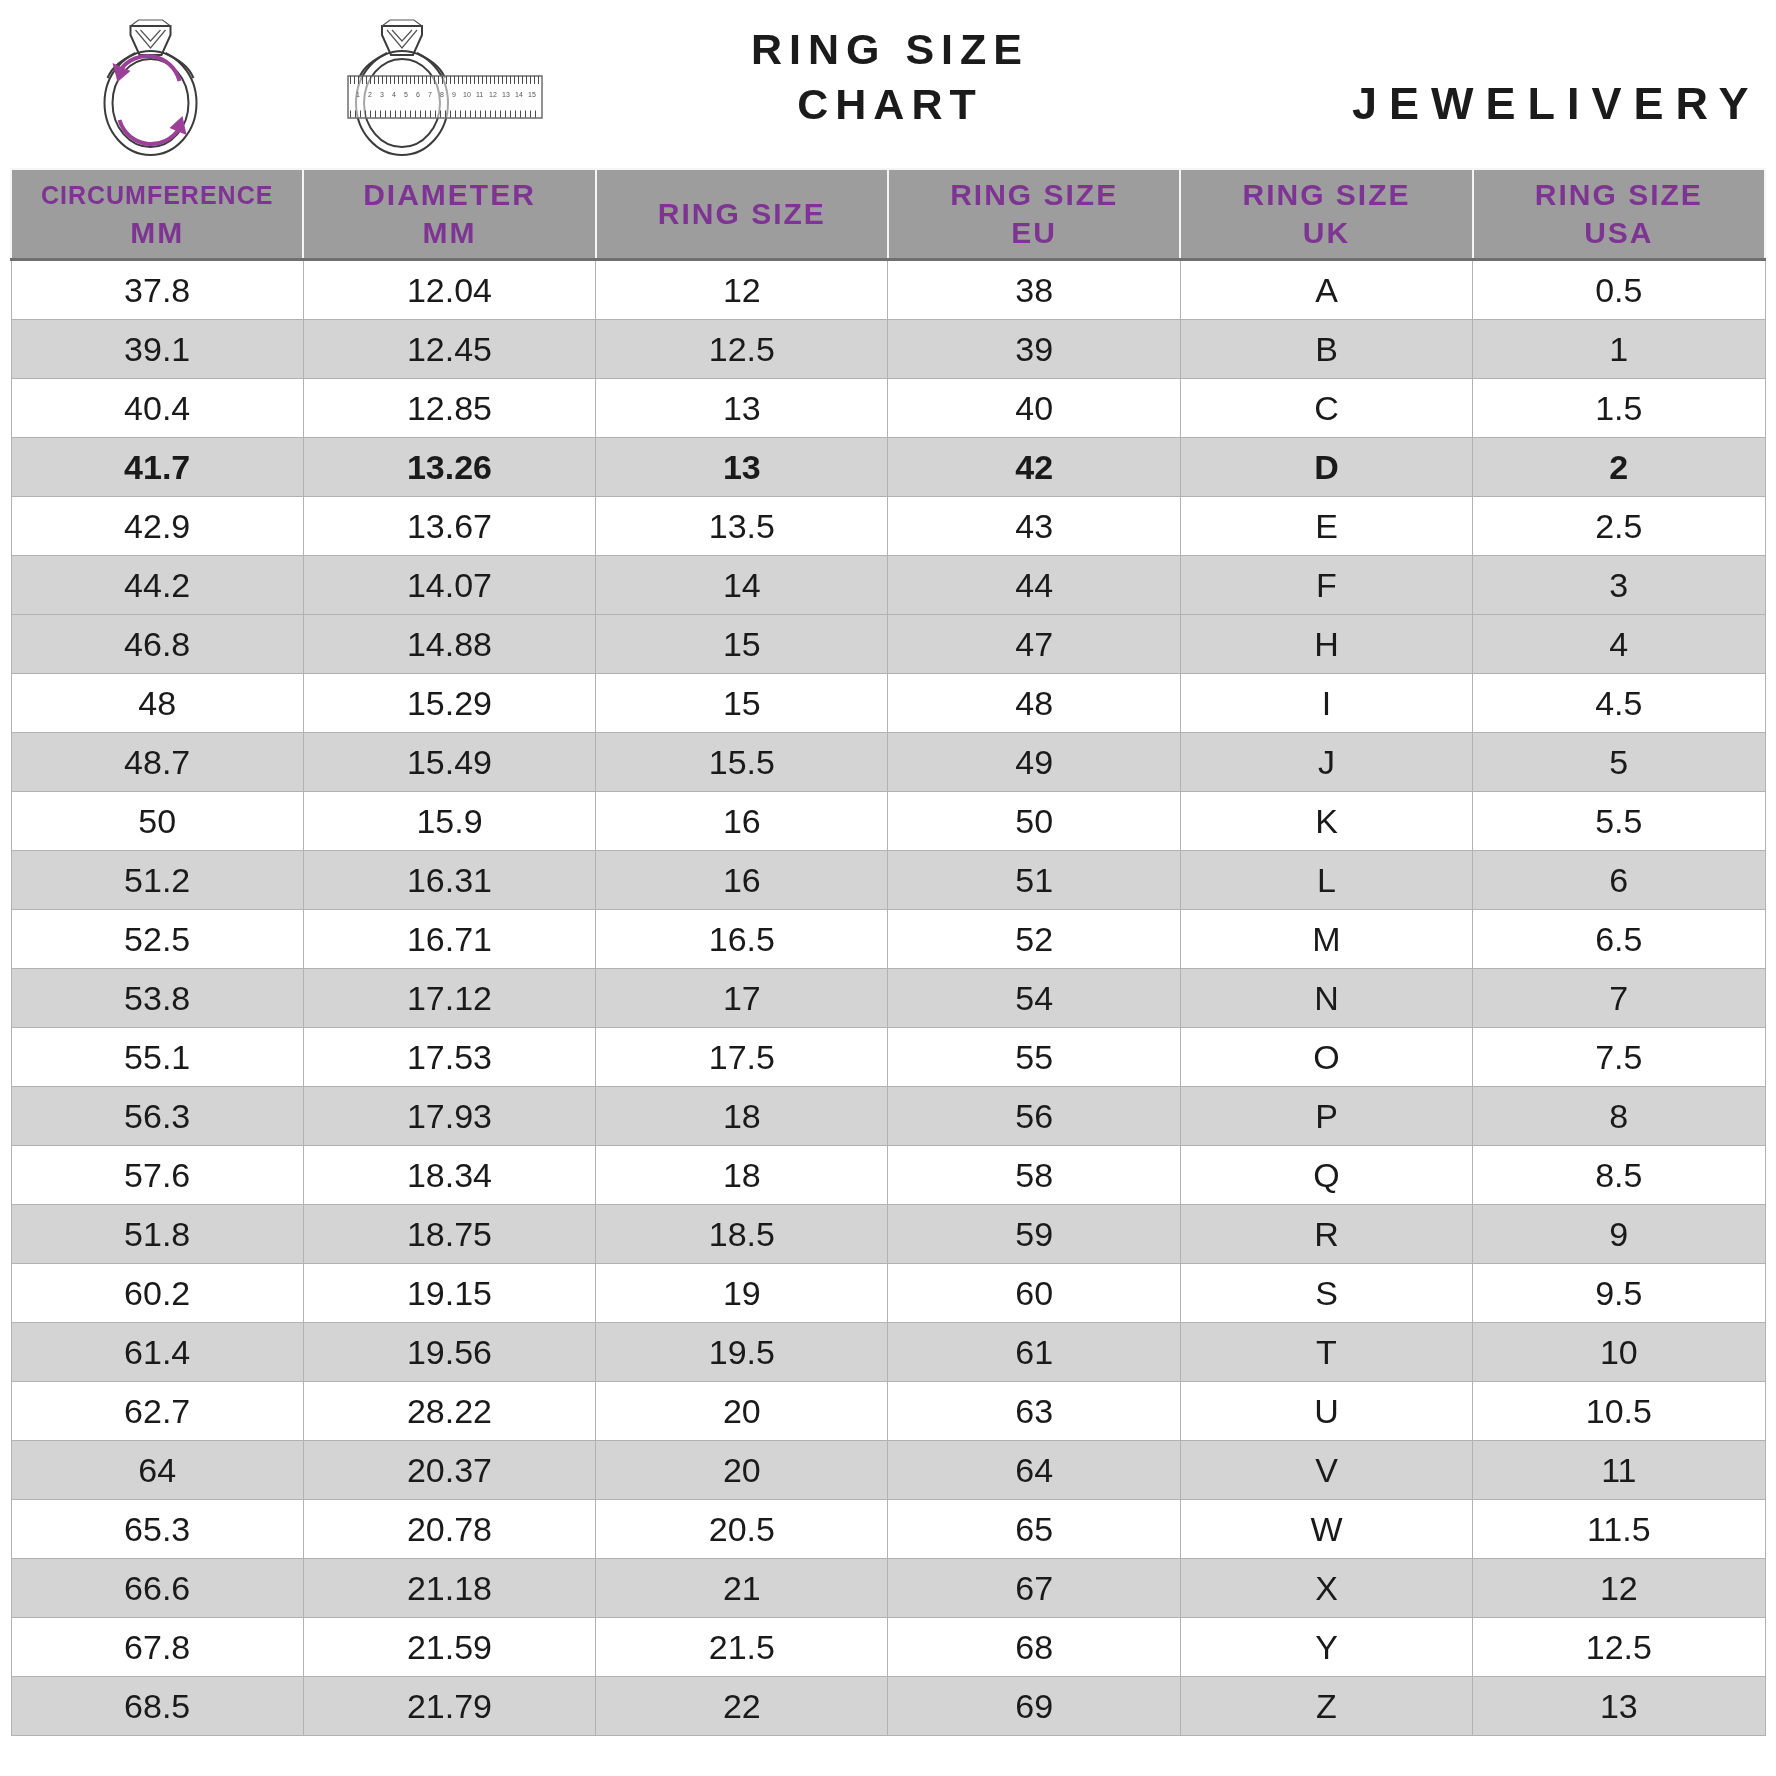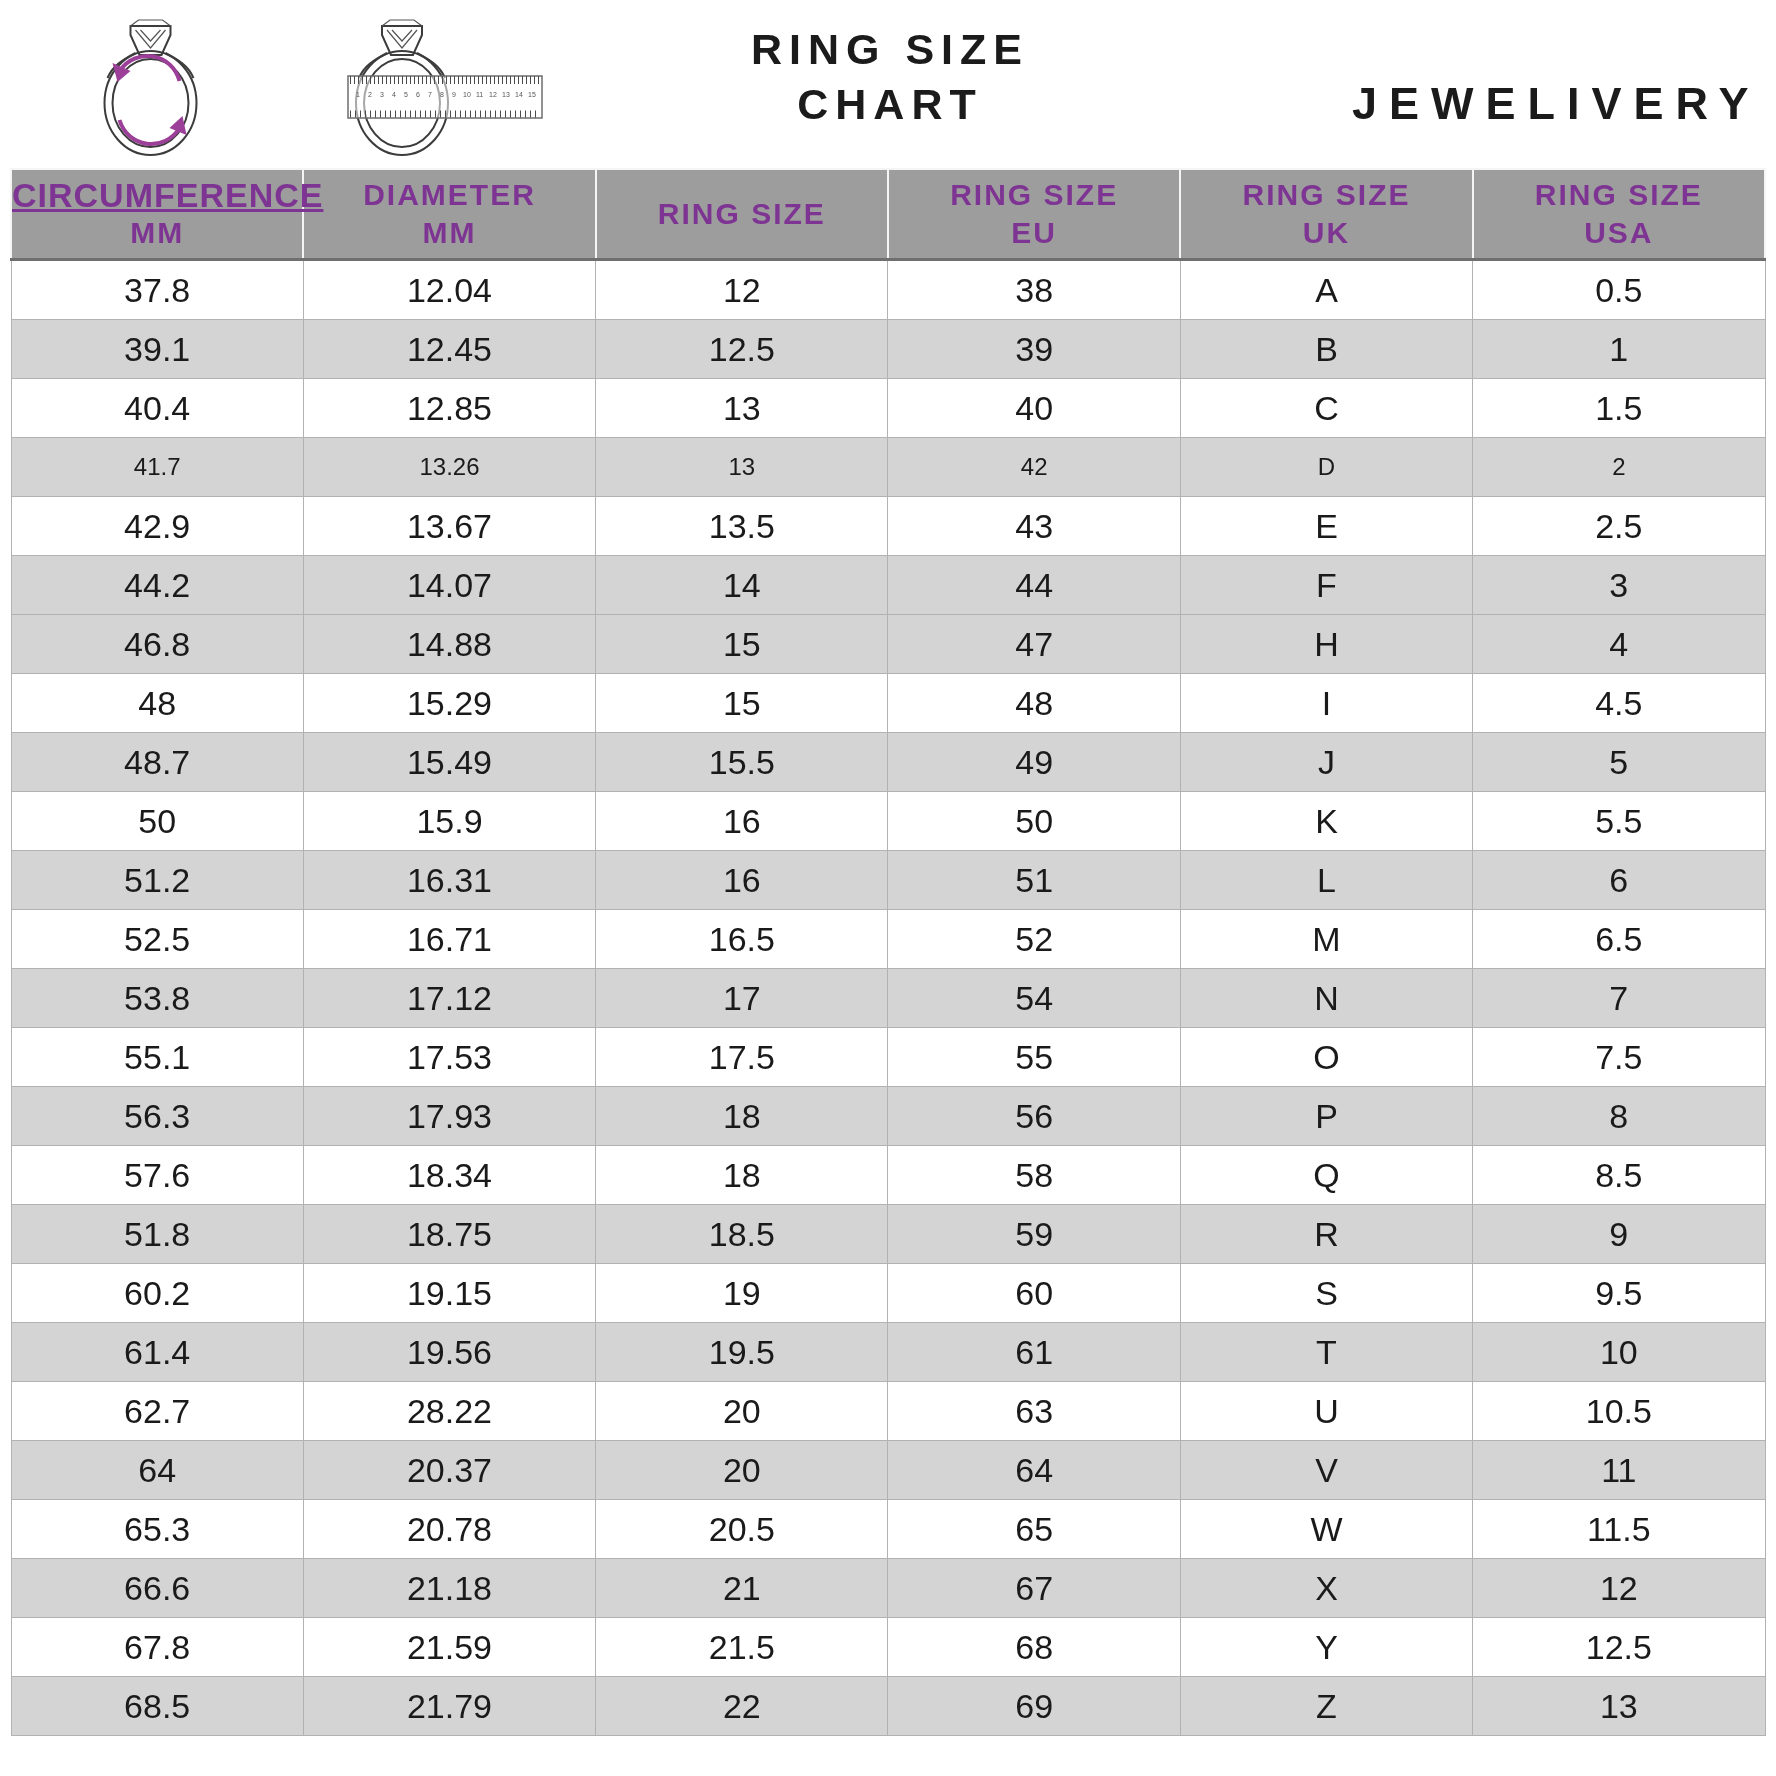--- a/index.html
+++ b/index.html
@@ -55,33 +55,33 @@
     font-size: 30px;
     font-weight: bold;
     letter-spacing: 2px;
     text-align: center;
     vertical-align: middle;
     border: 2px solid #f5f5f5;
     border-bottom: 3px solid #6f6f6f;
     padding: 0;
     line-height: 38px;
   }
-  .ring-table th .l1.long { font-size: 34px; letter-spacing: 1px; text-decoration: underline; }
+  .ring-table th .l1.long { font-size: 25px; letter-spacing: 1px; }
   .ring-table td {
     height: 58px;
     text-align: center;
     vertical-align: middle;
     font-size: 34px;
     color: var(--body-text);
     background: var(--row-bg);
     border: 1px solid var(--grid-line);
     padding: 0;
   }
   .ring-table tr.alt td { background: var(--row-alt-bg); }
-  .ring-table tr.small td { font-size: 24px; }
+  .ring-table tr.small td { font-size: 34px; font-weight: bold; }
   svg .ink { stroke: #3c3c3c; fill: none; stroke-width: 2; }
   svg .ink-thin { stroke: #555555; fill: none; stroke-width: 1.2; }
   svg .purple { stroke: var(--arrow-purple); fill: none; stroke-width: 4; }
   svg .purple-fill { fill: var(--arrow-purple); stroke: none; }
   svg .ruler-num { font-family: "Liberation Sans", sans-serif; font-size: 7px; fill: #555; }
 </style>
 </head>
 <body>
 
 <div class="top">

